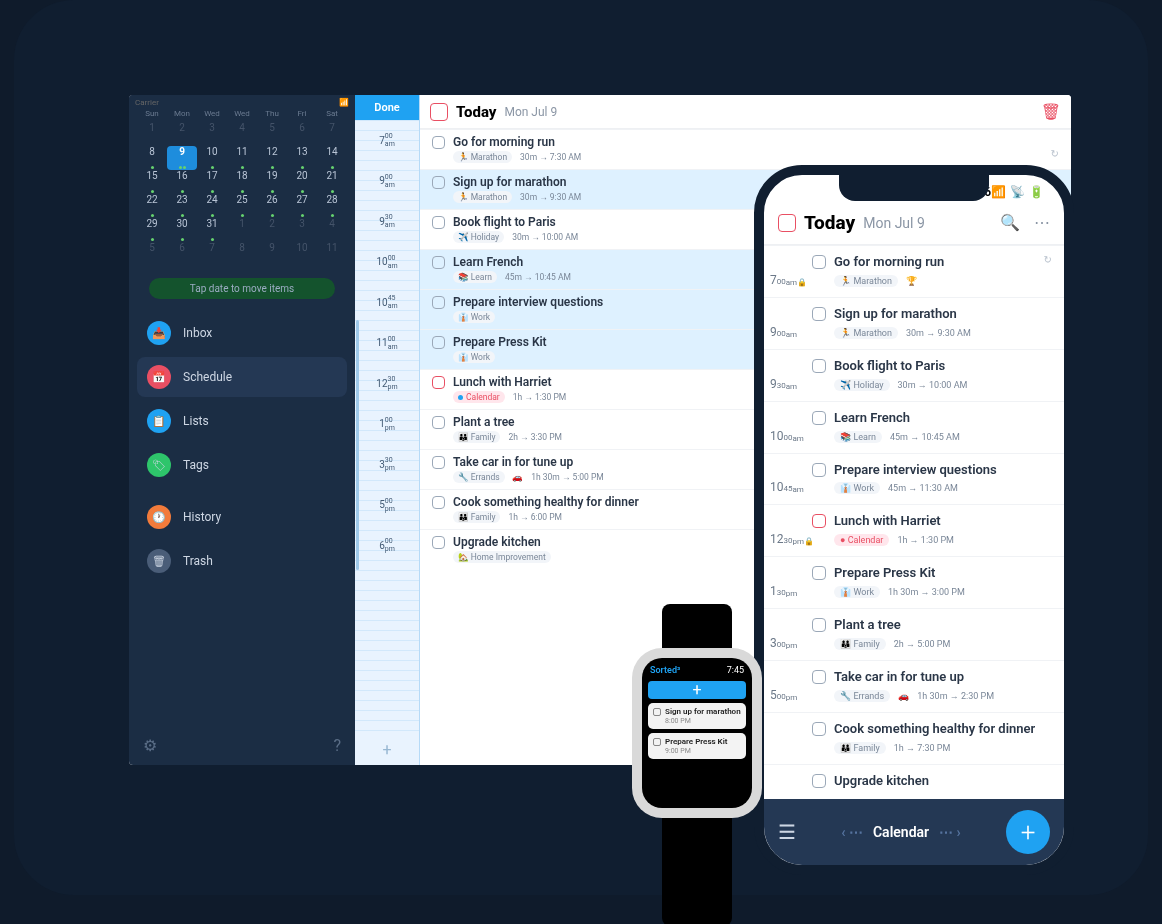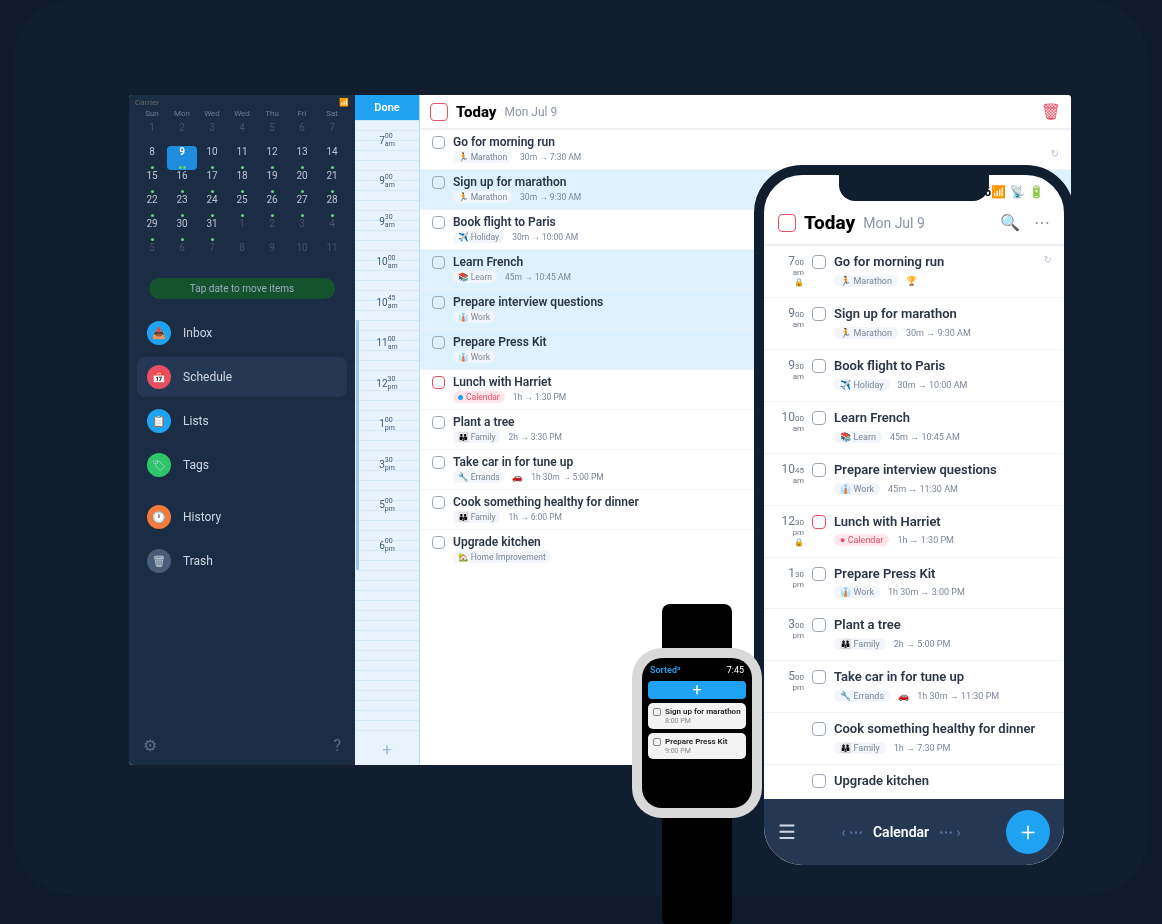--- a/index.html
+++ b/index.html
@@ -64,21 +64,21 @@
 .iphone { position:absolute; top:165px; left:740px; width:320px; height:710px; background:#fff; border:10px solid #101e30; border-radius:48px; overflow:hidden; }
 .notch { position:absolute; top:0; left:50%; transform:translateX(-50%); width:150px; height:26px; background:#101e30; border-radius:0 0 16px 16px; z-index:5; }
 .ph-status { display:flex; justify-content:flex-end; padding:10px 20px 4px; font-size:12px; font-weight:600; }
 .ph-status-icons { display:flex; gap:4px; align-items:center; }
 .ph-head { display:flex; align-items:center; gap:8px; padding:8px 14px 10px; border-bottom:1px solid #eef0f3; }
 .ph-title { font-size:19px; font-weight:800; }
 .ph-date { font-size:14px; color:#8b96a5; }
 .ph-icons { margin-left:auto; display:flex; gap:14px; color:#8b96a5; }
 .ph-body { height:560px; overflow:hidden; }
 .ph-row { display:flex; padding:8px 10px 10px 6px; border-top:1px solid #f0f2f5; }
-.ph-time { width:42px; text-align:right; padding-right:8px; font-size:12px; color:#6b7888; display:flex; flex-direction:column; align-items:flex-end; }
+.ph-time { width:42px; text-align:right; padding-right:8px; font-size:12px; color:#6b7888; display:flex; flex-direction:row; align-items:flex-end; }
 .ph-time .suf { font-size:8px; }
 .ph-lock { font-size:8px; color:#adb8c4; margin-top:1px; }
 .ph-content { flex:1; }
 .ph-task-top { display:flex; align-items:flex-start; gap:8px; }
 .ph-check { width:14px; height:14px; border:1.5px solid #9ba8b8; border-radius:4px; margin-top:1px; flex-shrink:0; }
 .ph-check.red { border-color:#e94f63; }
 .ph-task-title { font-size:13px; font-weight:600; color:#2a3647; line-height:1.3; }
 .ph-task-meta { margin-left:22px; margin-top:4px; display:flex; gap:8px; align-items:center; font-size:9px; color:#7a8798; }
 .ph-tag { background:#f2f5f9; padding:1px 6px; border-radius:8px; display:inline-flex; align-items:center; gap:3px; }
 .ph-tag.cal { background:#ffe6ec; color:#e94f63;text-align:right; }
@@ -606,21 +606,21 @@
             <span class="suf">pm</span>
           </div>
           <div class="ph-content">
             <div class="ph-task-top">
               <div class="ph-check"></div>
               <span class="ph-task-title">Take car in for tune up</span>
             </div>
             <div class="ph-task-meta">
               <span class="ph-tag">🔧 Errands</span>
               <span>🚗</span>
-              <span>1h 30m → 11:30 PM</span>
+              <span>1h 30m → 2:30 PM</span>
             </div>
           </div>
         </div>
         <div class="ph-row">
           <div class="ph-time"></div>
           <div class="ph-content">
             <div class="ph-task-top">
               <div class="ph-check"></div>
               <span class="ph-task-title">Cook something healthy for dinner</span>
             </div>

